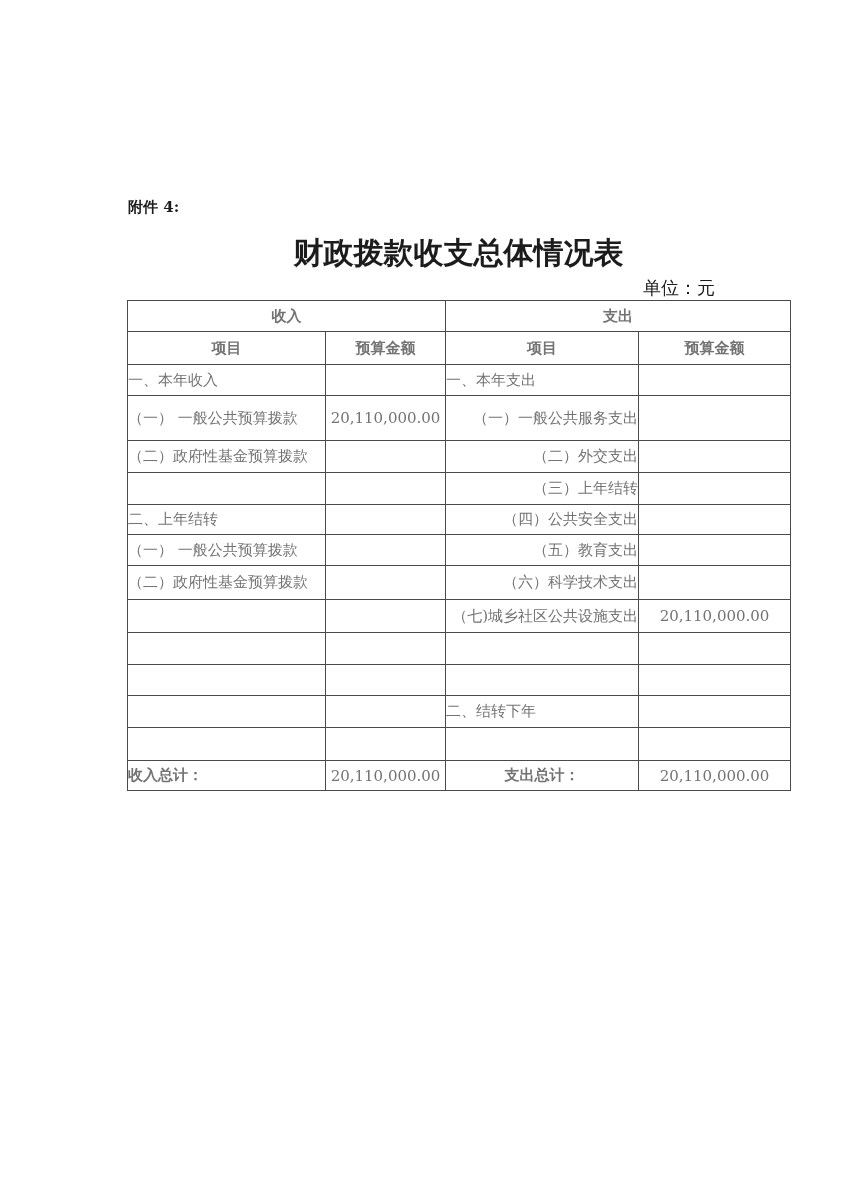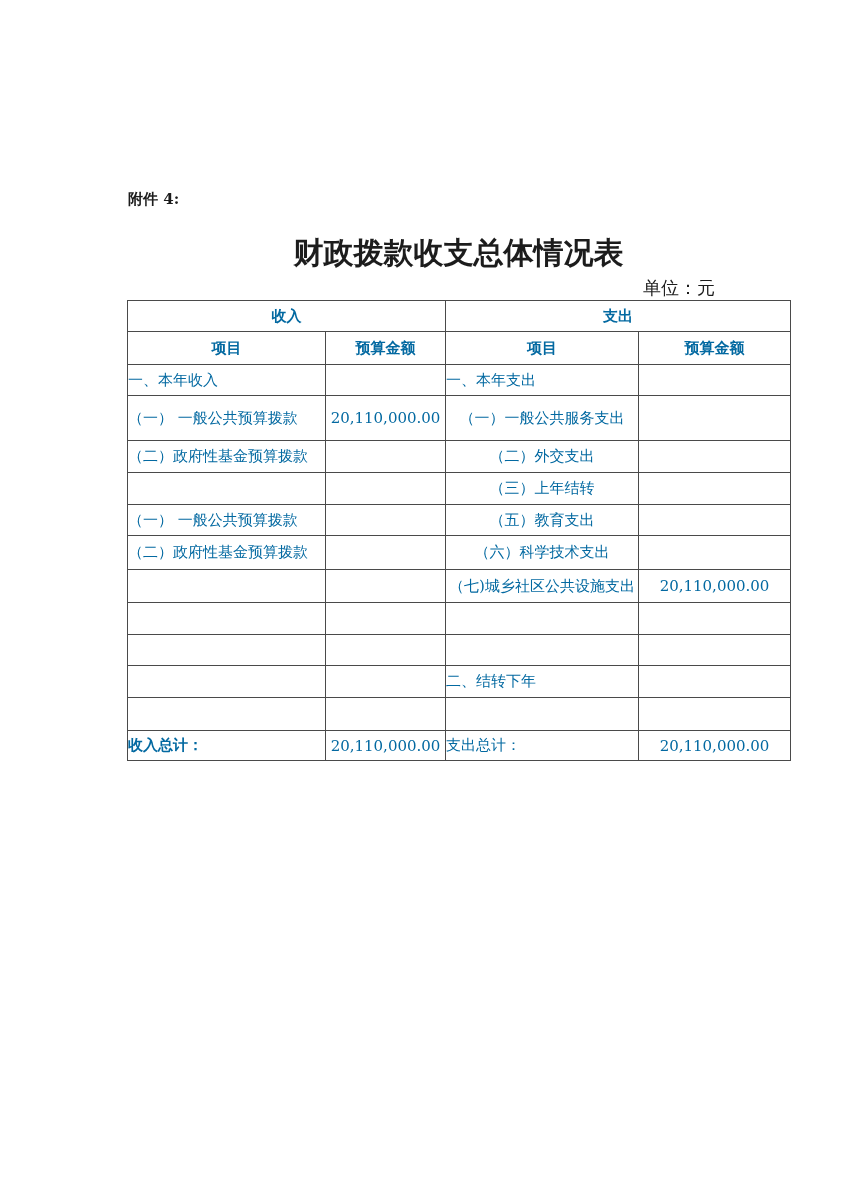--- a/index.html
+++ b/index.html
@@ -8,21 +8,21 @@
     width: 848px;
     height: 1200px;
     background: #ffffff;
     font-family: "DejaVu Serif", "Liberation Serif", serif;
     color: #1c1c1c;
     overflow: hidden;
   }
   .attachment {
     position: absolute;
     left: 128px;
-    top: 190px;
+    top: 198px;
     font-size: 15px;
     font-weight: bold;
   }
   .title {
     position: absolute;
     left: 127px;
     top: 233px;
     width: 663px;
     text-align: center;
     font-size: 30px;
@@ -39,33 +39,33 @@
     left: 127px;
     top: 300px;
     width: 663px;
     border-collapse: collapse;
     table-layout: fixed;
   }
   table.budget th, table.budget td {
     border: 1px solid #4a4a4a;
     font-size: 15px;
     padding: 0;
-    color: #0369a1;
+    color: #737373;
     vertical-align: middle;
     overflow: hidden;
     white-space: nowrap;
   }
   table.budget th { font-weight: bold; text-align: center; }
   td.cat   { text-align: left; padding-left: 9px; margin-left: 36px; }
   td.sub   { text-align: left; padding-left: 26px; }
-  td.subr  { text-align: center; padding-left: 12px; }
+  td.subr  { text-align: right; padding-left: 12px; }
   td.val   { text-align: center; font-size: 14px; }
   td.vbottom { vertical-align: bottom; padding-bottom: 3px; }
   td.total  { font-weight: bold; text-align: left; padding-left: 34px; }
-  td.totalr { font-weight: normal; text-align: left; padding-left: 30px; }
+  td.totalr { font-weight: bold; text-align: center; padding-left: 30px; }
 </style>
 </head>
 <body>
 
 <div class="page">
 
   <div class="attachment">附件 4:</div>
   <div class="title">财政拨款收支总体情况表</div>
   <div class="unit">单位：元</div>
 
@@ -104,20 +104,26 @@
     <tr style="height:32px">
       <td class="sub">（二）政府性基金预算拨款</td>
       <td class="val"></td>
       <td class="subr">（二）外交支出</td>
       <td class="val"></td>
     </tr>
     <tr style="height:32px">
       <td class="sub"></td>
       <td class="val"></td>
       <td class="subr">（三）上年结转</td>
+      <td class="val"></td>
+    </tr>
+    <tr style="height:30px">
+      <td class="cat">二、上年结转</td>
+      <td class="val"></td>
+      <td class="subr">（四）公共安全支出</td>
       <td class="val"></td>
     </tr>
     <tr style="height:31px">
       <td class="sub">（一） 一般公共预算拨款</td>
       <td class="val"></td>
       <td class="subr">（五）教育支出</td>
       <td class="val"></td>
     </tr>
     <tr style="height:34px">
       <td class="sub">（二）政府性基金预算拨款</td>

